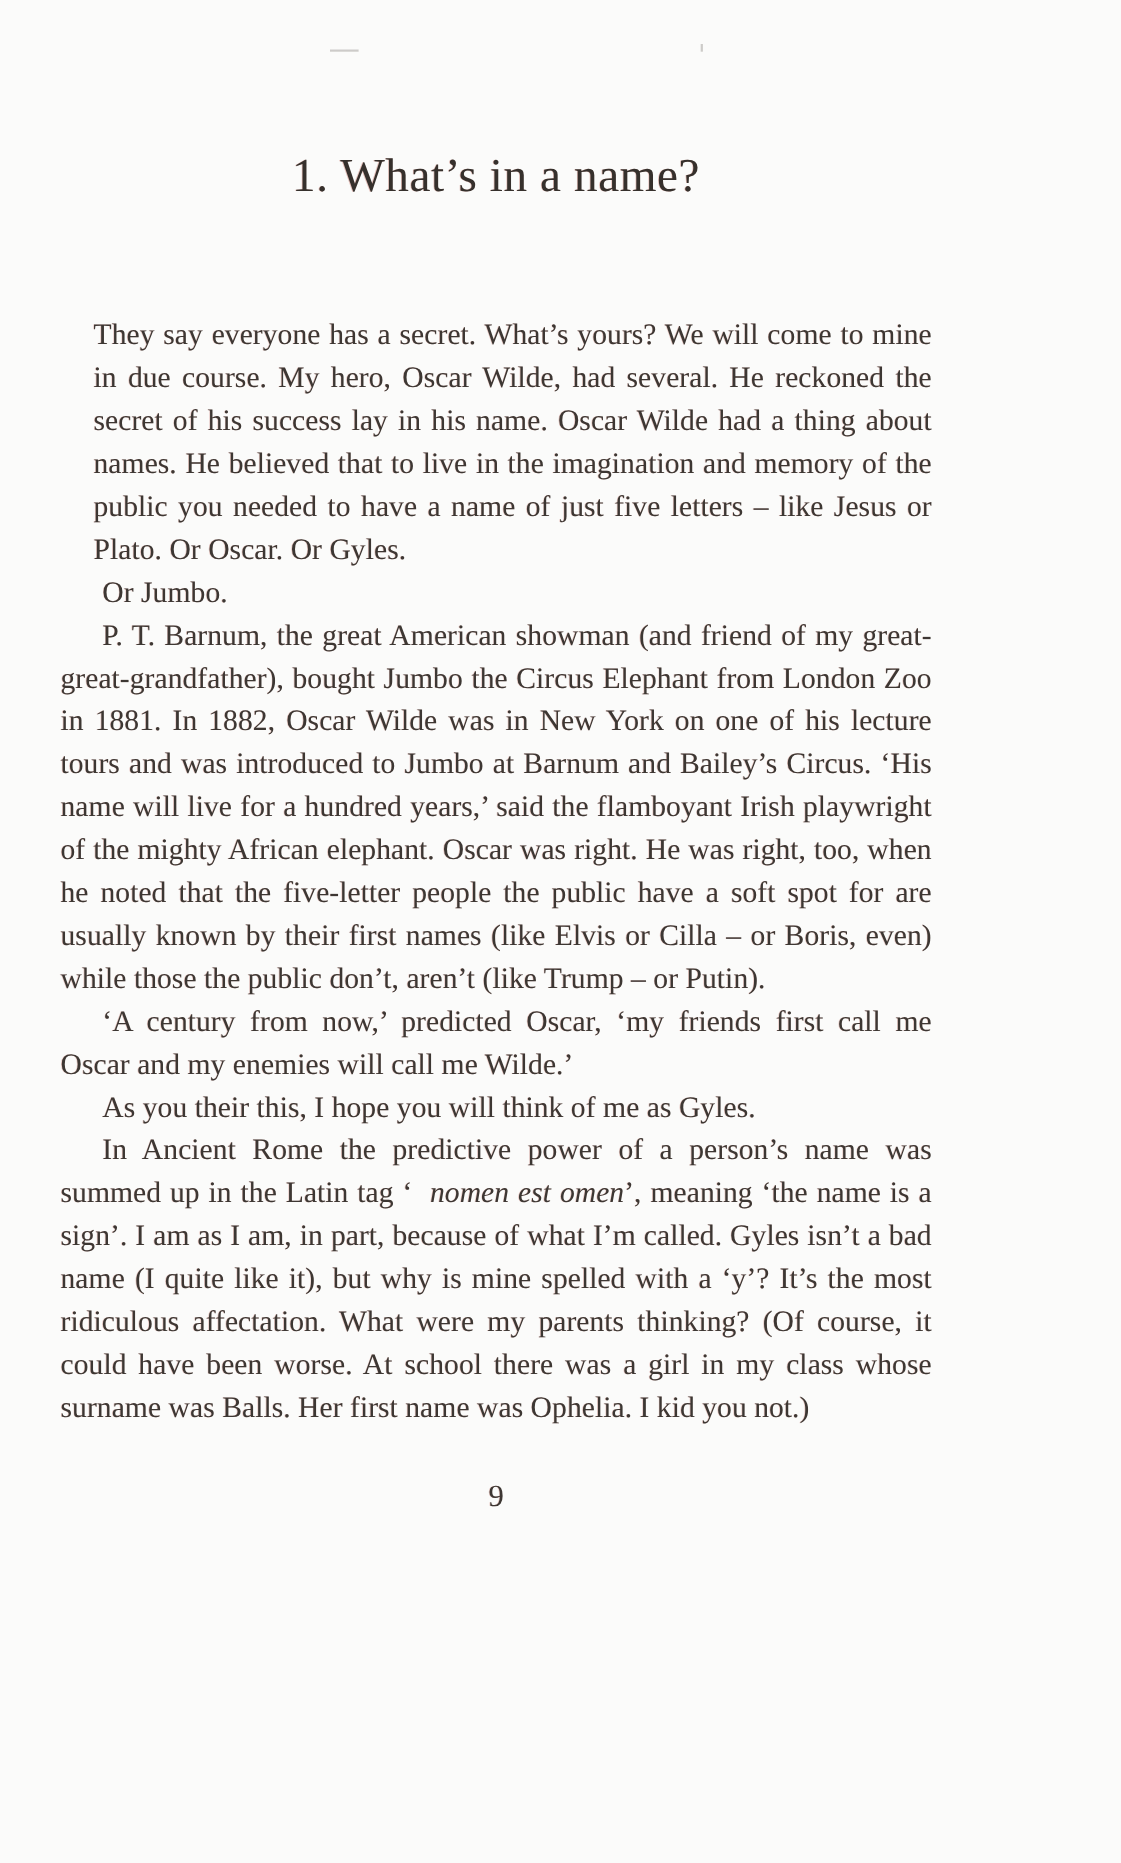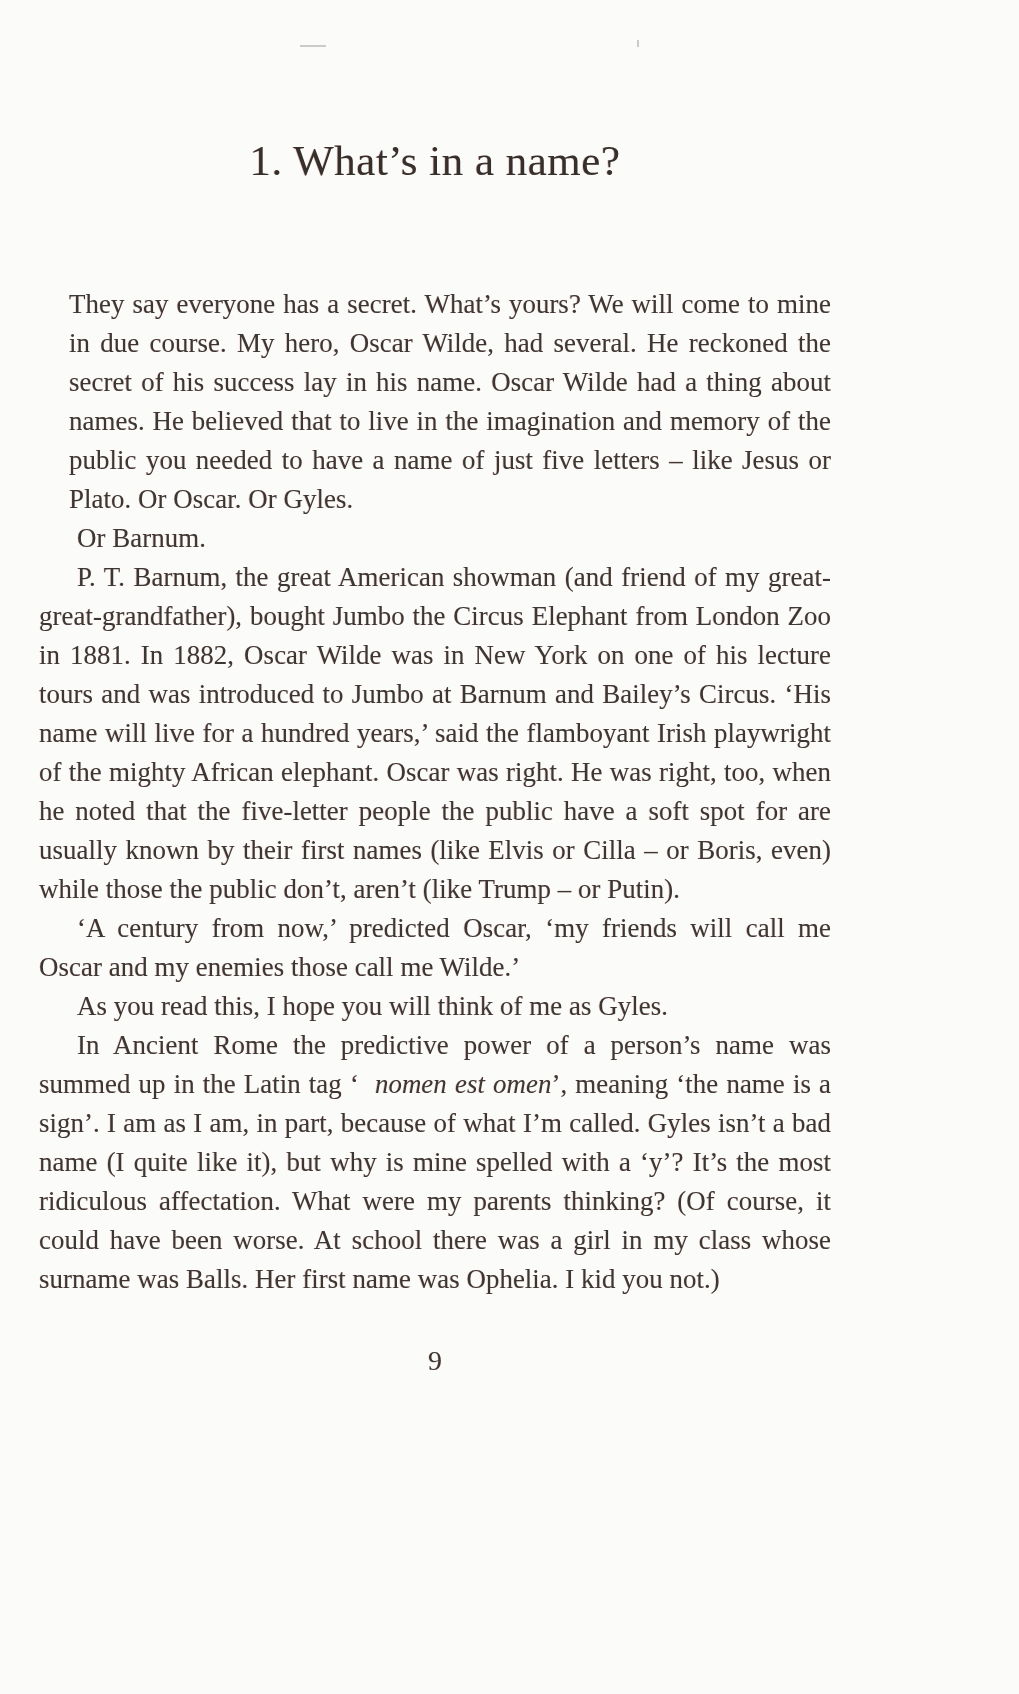--- a/index.html
+++ b/index.html
@@ -12,21 +12,21 @@
   body {
     background: #fbfbfa;
     font-family: "Liberation Serif", serif;
     color: #3d3733;
     position: relative;
     overflow: hidden;
   }
 
   .book-page {
     position: absolute;
-    left: 39px;
+    left: 55px;
     top: 0;
     width: 792px;
     height: 1694px;
   }
 
   .chapter-title {
     margin-top: 136px;
     font-size: 43px;
     font-weight: 400;
     text-align: center;
@@ -81,27 +81,27 @@
 <div class="speck speck-2"></div>
 
 <div class="book-page">
 
   <h1 class="chapter-title">1. What’s in a name?</h1>
 
   <div class="body-text">
 
     <p class="para no-indent">They say everyone has a secret. What’s yours? We will come to mine in due course. My hero, Oscar Wilde, had several. He reckoned the secret of his success lay in his name. Oscar Wilde had a thing about names. He believed that to live in the imagination and memory of the public you needed to have a name of just five letters – like Jesus or Plato. Or Oscar. Or Gyles.</p>
 
-    <p class="para">Or Barnum.</p>
+    <p class="para">Or Jumbo.</p>
 
     <p class="para">P. T. Barnum, the great American showman (and friend of my great-great-grandfather), bought Jumbo the Circus Elephant from London Zoo in 1881. In 1882, Oscar Wilde was in New York on one of his lecture tours and was introduced to Jumbo at Barnum and Bailey’s Circus. ‘His name will live for a hundred years,’ said the flamboyant Irish playwright of the mighty African elephant. Oscar was right. He was right, too, when he noted that the five-letter people the public have a soft spot for are usually known by their first names (like Elvis or Cilla – or Boris, even) while those the public don’t, aren’t (like Trump – or Putin).</p>
 
-    <p class="para">‘A century from now,’ predicted Oscar, ‘my friends will call me Oscar and my enemies those call me Wilde.’</p>
+    <p class="para">‘A century from now,’ predicted Oscar, ‘my friends first call me Oscar and my enemies will call me Wilde.’</p>
 
-    <p class="para">As you read this, I hope you will think of me as Gyles.</p>
+    <p class="para">As you their this, I hope you will think of me as Gyles.</p>
 
     <p class="para"><span>In Ancient Rome the predictive power of a person’s name was summed up in the Latin tag ‘</span><span class="italic">nomen est omen</span><span>’, meaning ‘the name is a sign’. I am as I am, in part, because of what I’m called. Gyles isn’t a bad name (I quite like it), but why is mine spelled with a ‘y’? It’s the most ridiculous affectation. What were my parents thinking? (Of course, it could have been worse. At school there was a girl in my class whose surname was Balls. Her first name was Ophelia. I kid you not.)</span></p>
 
   </div>
 
   <div class="page-number">9</div>
 
 </div>
 
 </body></html>

